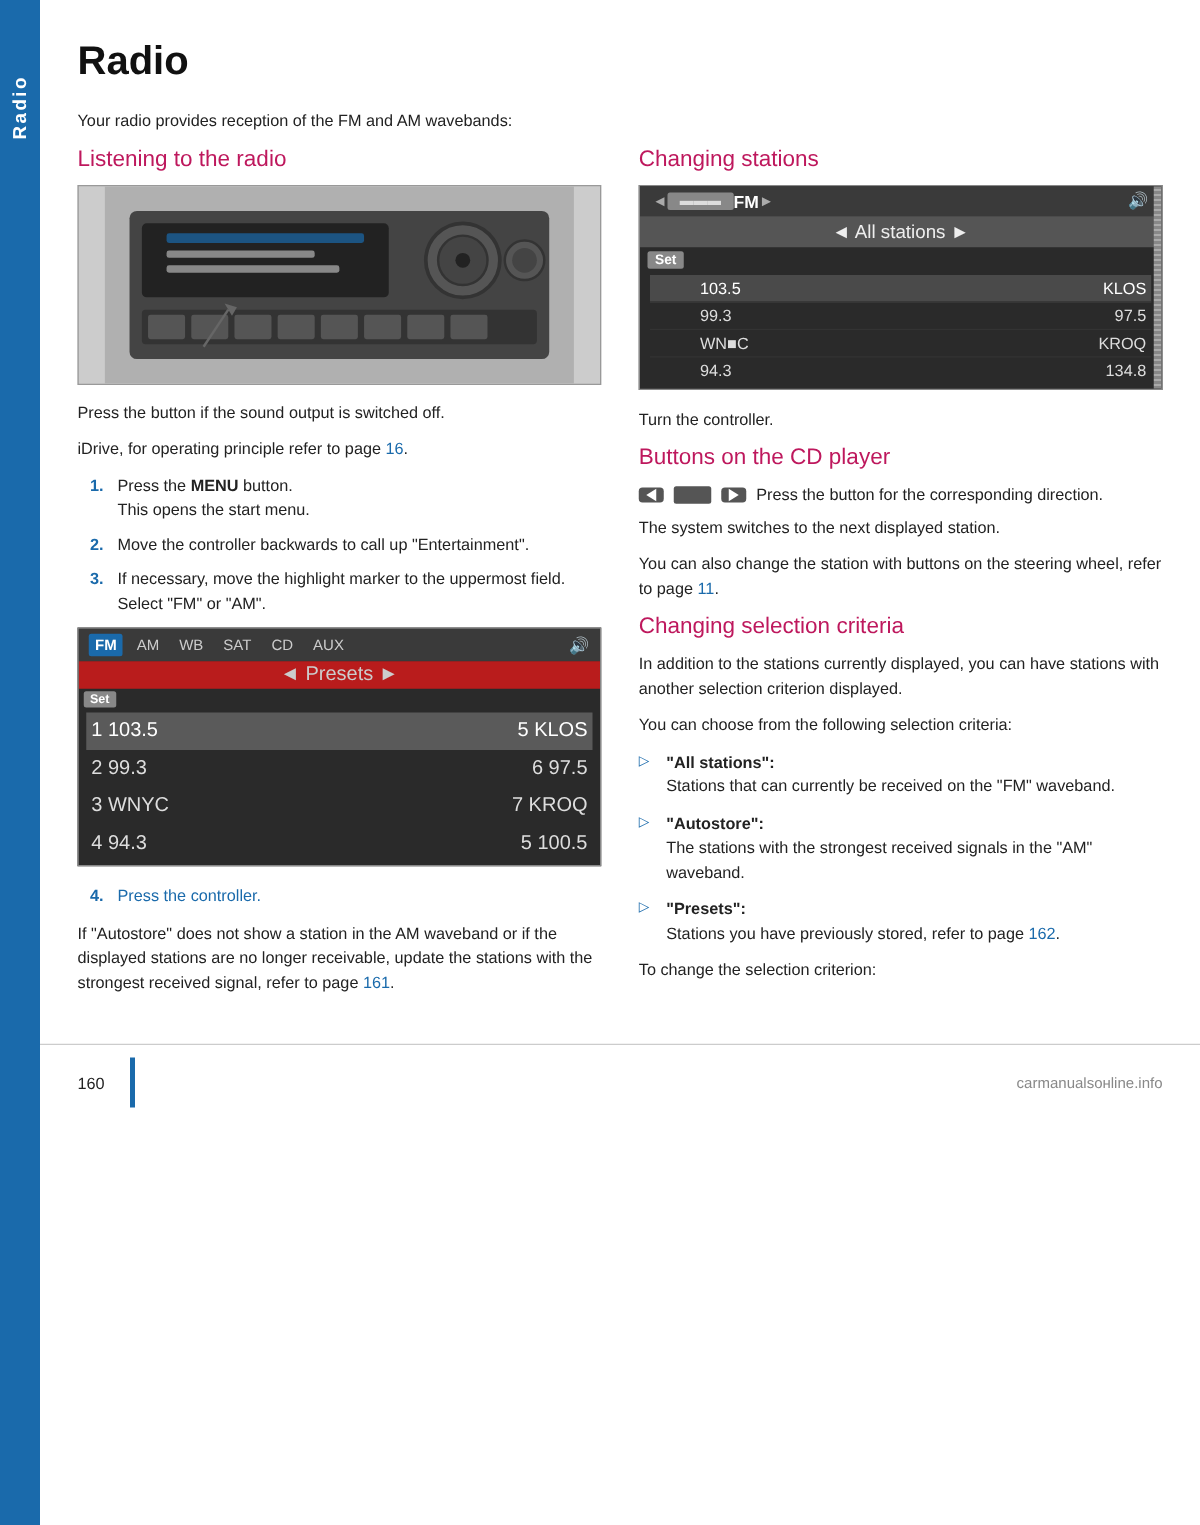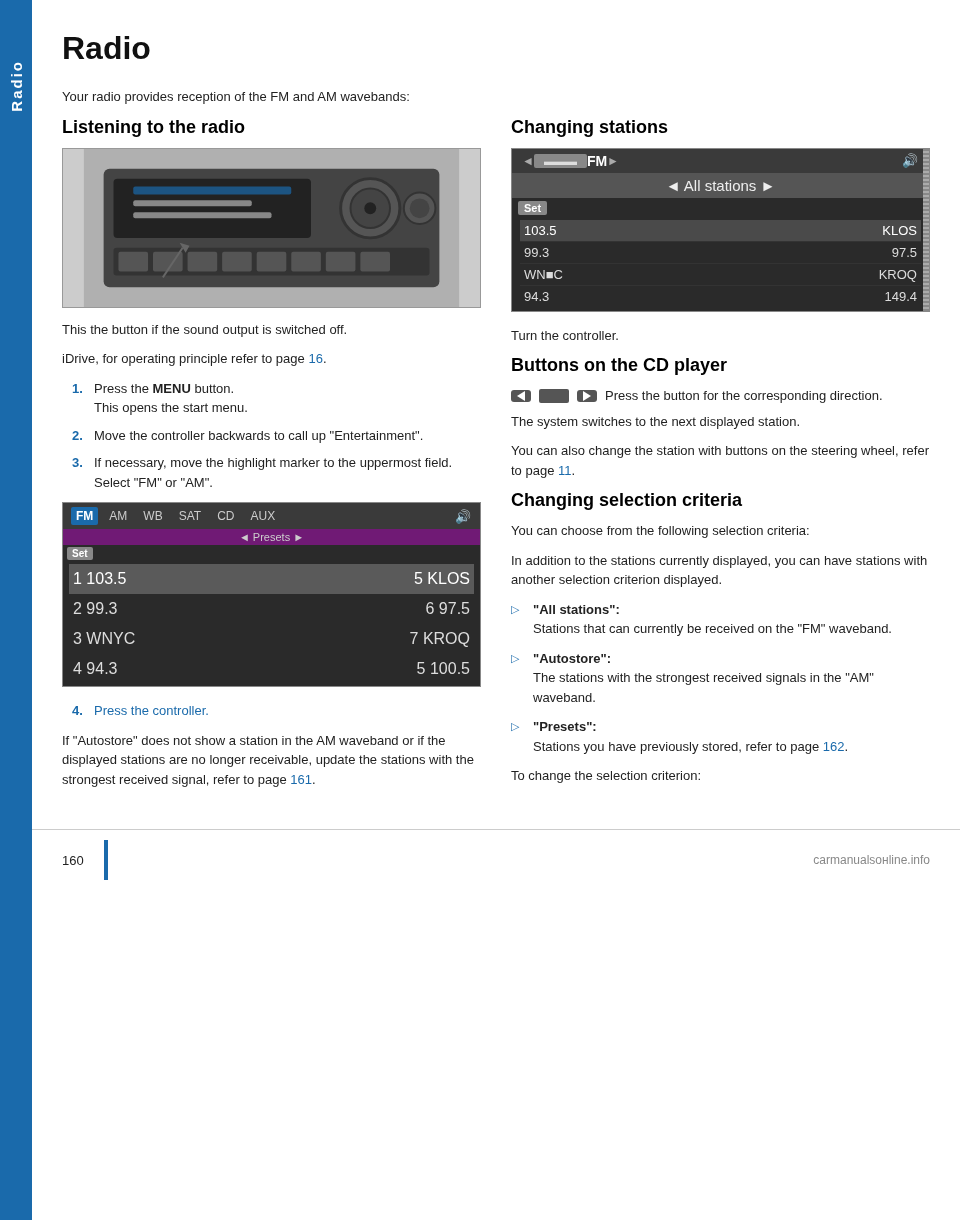--- a/index.html
+++ b/index.html
@@ -61,22 +61,22 @@
       min-width: 0;
     }
     .col-right {
       flex: 1;
       min-width: 0;
     }
 
     
     .section-heading {
       font-size: 18px;
-      font-weight: bold;
-      color: #000000;
+      font-weight: normal;
+      color: #be185d;
       margin-bottom: 10px;
     }
 
     
     .body-text {
       font-size: 13px;
       line-height: 1.5;
       color: #222;
       margin-bottom: 10px;
     }
@@ -227,20 +227,21 @@
     .station-display-large .station-row:last-child {
       border-bottom: none;
       gap: 32px;
     }
     .station-display-large .station-row.highlight {
       background: #4a4a4a;
       color: #fff;
     }
     .station-display-large .station-val {
       padding: 0 4px;
+      margin-left: 36px;
     }
 
     
     .fm-tabs {
       display: flex;
       align-items: center;
       background: #3a3a3a;
       padding: 4px 8px;
       gap: 6px;
     }
@@ -338,24 +339,24 @@
       font-size: 13px;
       color: #222;
     }
     .footer-logo {
       font-size: 12px;
       color: #888;
     }
 
     
     .presets-bar {
-      background: #701a75;
+      background: #b91c1c;
       text-align: center;
       color: #ccc;
-      font-size: 11px;
+      font-size: 16px;
       padding: 2px 0;
     }
 
     
     .vertical-strip {
       width: 6px;
       background: repeating-linear-gradient(
         to bottom,
         #888 0px,
         #888 2px,
@@ -406,21 +407,21 @@
           <rect x="280" y="104" width="30" height="20" rx="2" fill="#555"></rect>
           <rect x="50" y="38" width="160" height="8" rx="2" fill="#1a6aab" opacity="0.7"></rect>
           <rect x="50" y="52" width="120" height="6" rx="2" fill="#888"></rect>
           <rect x="50" y="64" width="140" height="6" rx="2" fill="#888"></rect>
 
           <line x1="80" y1="130" x2="100" y2="100" stroke="#666" stroke-width="2"></line>
           <polygon points="97,95 103,105 107,98" fill="#666"></polygon>
         </svg>
       </div>
 
-      <p class="body-text">This the button if the sound output is switched off.</p>
+      <p class="body-text">Press the button if the sound output is switched off.</p>
 
       <p class="body-text">
         <span>iDrive, for operating principle refer to page </span><a class="link-text">16</a><span>.</span>
       </p>
 
       <div class="numbered-list">
         <div class="numbered-item">
           <span class="num">1.</span>
           <span class="item-text">Press the <strong>MENU</strong> button.<br>This opens the start menu.</span>
         </div>
@@ -504,21 +505,21 @@
           <div class="station-row">
             <span class="station-val">99.3</span>
             <span class="station-val">97.5</span>
           </div>
           <div class="station-row">
             <span class="station-val">WN■C</span>
             <span class="station-val">KROQ</span>
           </div>
           <div class="station-row">
             <span class="station-val">94.3</span>
-            <span class="station-val">149.4</span>
+            <span class="station-val">134.8</span>
           </div>
         </div>
         <div class="vertical-strip"></div>
       </div>
 
       <p class="body-text">Turn the controller.</p>
 
       <h2 class="section-heading">Buttons on the CD player</h2>
 
       <div class="cd-btn-row">
@@ -531,23 +532,23 @@
         </span>
         <span class="body-text" style="margin:0;">Press the button for the corresponding direction.</span>
       </div>
       <p class="body-text">The system switches to the next displayed station.</p>
       <p class="body-text">
         You can also change the station with buttons on the steering wheel, refer to page <a class="link-text">11</a>.
       </p>
 
       <h2 class="section-heading">Changing selection criteria</h2>
 
+      <p class="body-text">In addition to the stations currently displayed, you can have stations with another selection criterion displayed.</p>
+
       <p class="body-text">You can choose from the following selection criteria:</p>
-
-      <p class="body-text">In addition to the stations currently displayed, you can have stations with another selection criterion displayed.</p>
 
       <div class="bullet-list">
         <div class="bullet-item">
           <span class="bullet-icon">▷</span>
           <span class="bullet-content">
             <span class="bullet-title">"All stations":</span>
             <span class="bullet-body">Stations that can currently be received on the "FM" waveband.</span>
           </span>
         </div>
         <div class="bullet-item">

